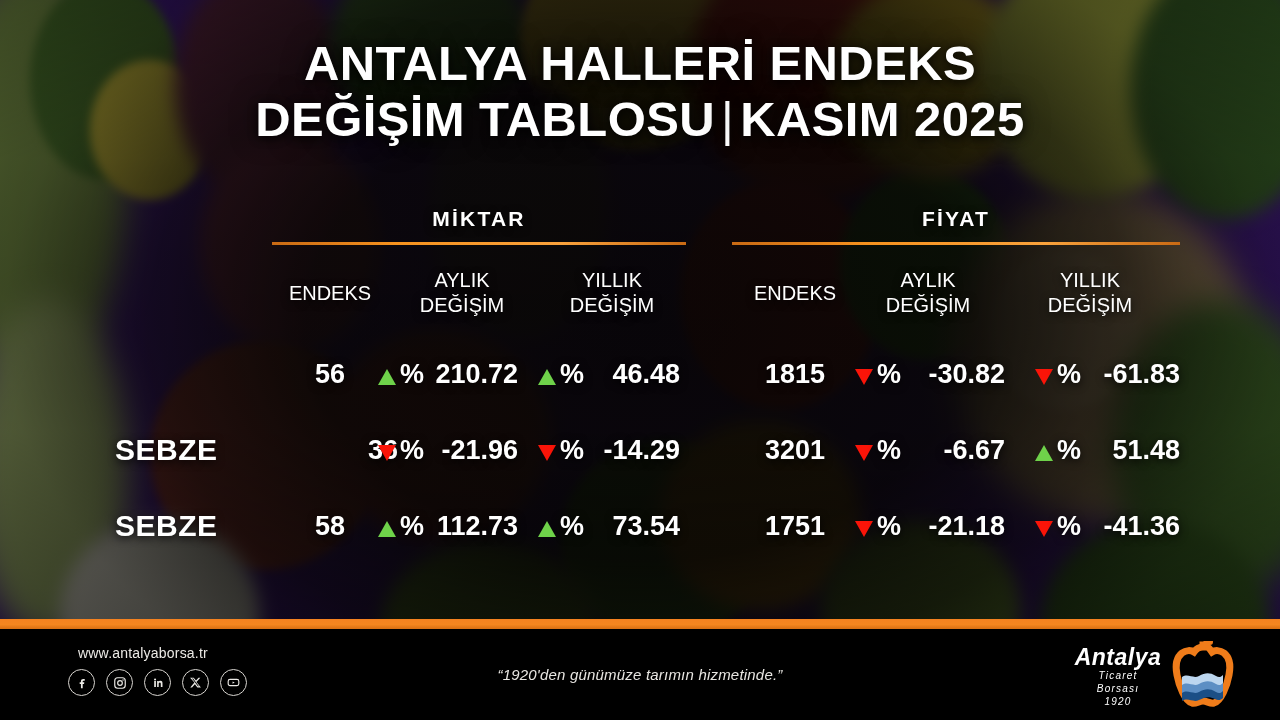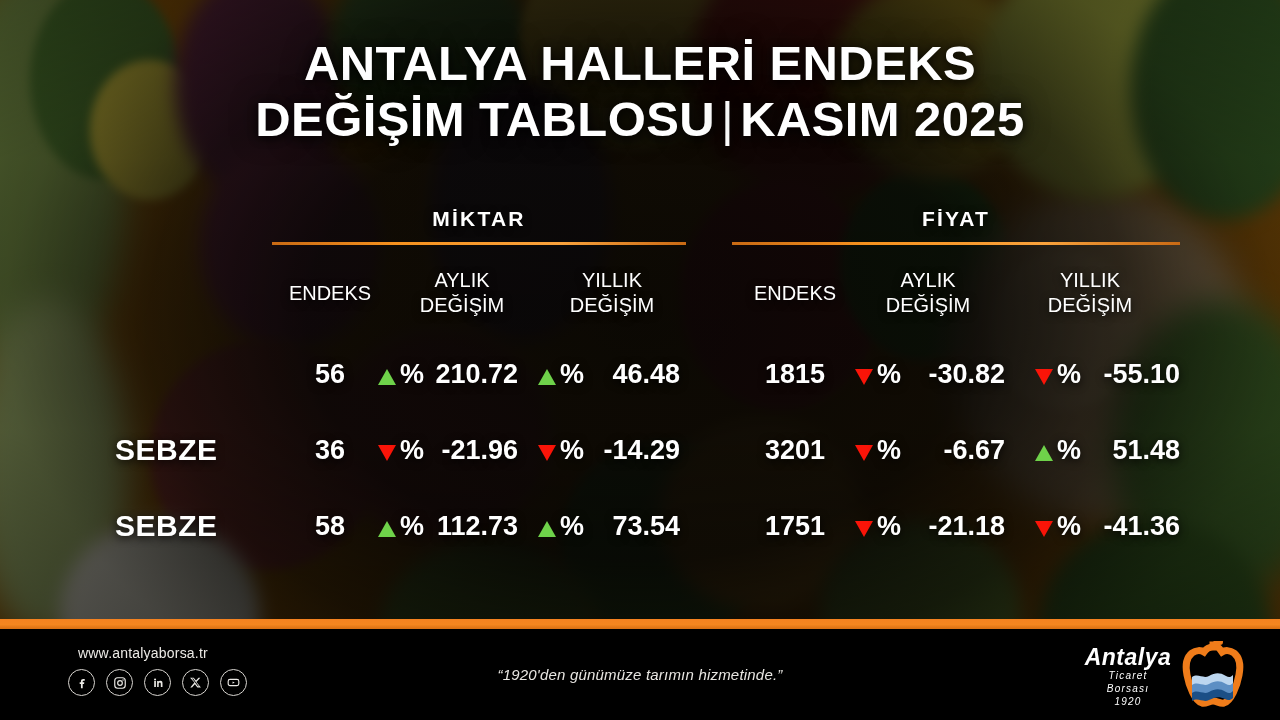--- a/index.html
+++ b/index.html
@@ -1,19 +1,19 @@
 <!DOCTYPE html>
 <html><head>
 <meta charset="utf-8">
 <style>
   * { margin:0; padding:0; box-sizing:border-box; }
   html,body { width:1280px; height:720px; overflow:hidden; background:#000; }
   body { font-family:"Liberation Sans", sans-serif; }
 
-  #stage { position:relative; width:1280px; height:720px; overflow:hidden; background:#a16207; }
+  #stage { position:relative; width:1280px; height:720px; overflow:hidden; background:#4c1d95; }
 
   
   .photo { position:absolute; inset:0; overflow:hidden; }
   .photo .blob { position:absolute; border-radius:50%; filter:blur(9px); }
   .photo .blob.soft { filter:blur(16px); }
   .photo .blob.sharp { filter:blur(5px); }
 
   
   .scrim-center {
     position:absolute; inset:0;
@@ -76,21 +76,21 @@
   .site { position:absolute; left:78px; top:16px; color:#eceae6; font-size:14px; letter-spacing:.2px; }
   .socials { position:absolute; left:68px; top:40px; display:flex; gap:11px; }
   .soc { width:27px; height:27px; border:1.6px solid #d8d5d0; border-radius:50%;
          display:flex; align-items:center; justify-content:center; color:#eceae6; }
   .soc svg { display:block; }
 
   .tagline { position:absolute; left:0; top:0; width:1280px; height:91px;
              display:flex; align-items:center; justify-content:center;
              color:#e8e6e2; font-size:15px; font-style:italic; letter-spacing:.2px; }
 
-  .logo { position:absolute; right:28px; top:10px; width:180px; height:74px; }
+  .logo { position:absolute; right:38px; top:10px; width:180px; height:74px; }
   .logo-text { position:absolute; left:0; top:6px; width:112px; text-align:center; color:#fff; }
   .logo-name { font-size:23px; font-style:italic; font-weight:bold; letter-spacing:.5px; line-height:24px; }
   .logo-sub  { font-size:10px; line-height:13px; letter-spacing:1.2px; font-style:italic; }
   .logo-mark { position:absolute; right:6px; top:2px; width:66px; height:68px; }
 </style>
 </head>
 <body>
 
 <div id="stage">
 
@@ -168,27 +168,27 @@
       <div class="cell pct" style="left:560px; width:120px;">46.48</div>
 
       <div class="cell num" style="left:727px; width:136px;">1815</div>
       <div class="arrow-wrap" style="left:855px;">
         <span class="arrow down"></span><span class="pctsign">%</span>
       </div>
       <div class="cell pct" style="left:880px; width:125px;">-30.82</div>
       <div class="arrow-wrap" style="left:1035px;">
         <span class="arrow down"></span><span class="pctsign">%</span>
       </div>
-      <div class="cell pct" style="left:1055px; width:125px;">-55.10</div>
+      <div class="cell pct" style="left:1055px; width:125px;">-61.83</div>
     </div>
 
     <div class="row" style="top:423px;">
       <div class="rowlabel">SEBZE</div>
 
-      <div class="cell num" style="left:262px; width:136px;">36</div>
+      <div class="cell num" style="left:262px; width:136px;text-align:right;">36</div>
       <div class="arrow-wrap" style="left:378px;">
         <span class="arrow down"></span><span class="pctsign">%</span>
       </div>
       <div class="cell pct" style="left:398px; width:120px;">-21.96</div>
       <div class="arrow-wrap" style="left:538px;">
         <span class="arrow down"></span><span class="pctsign">%</span>
       </div>
       <div class="cell pct" style="left:560px; width:120px;">-14.29</div>
 
       <div class="cell num" style="left:727px; width:136px;">3201</div>

